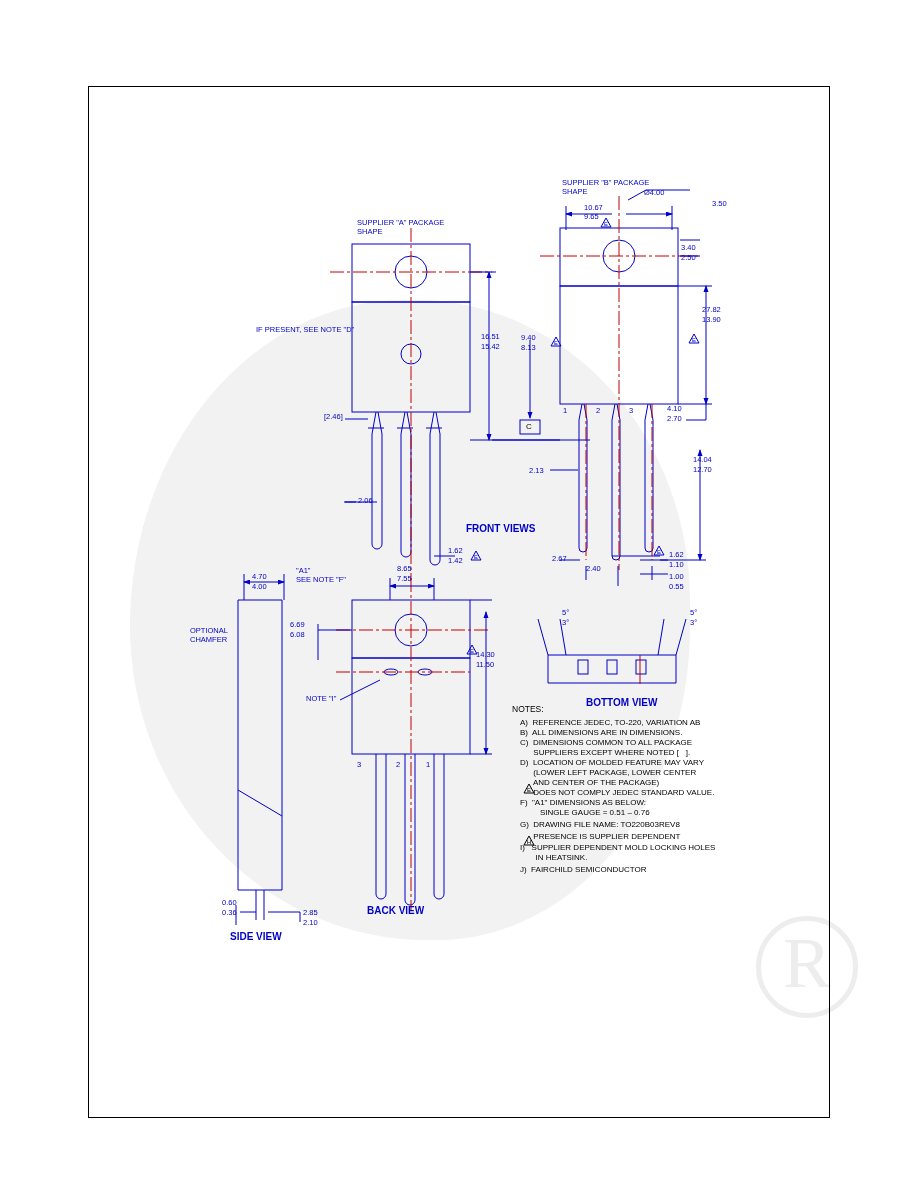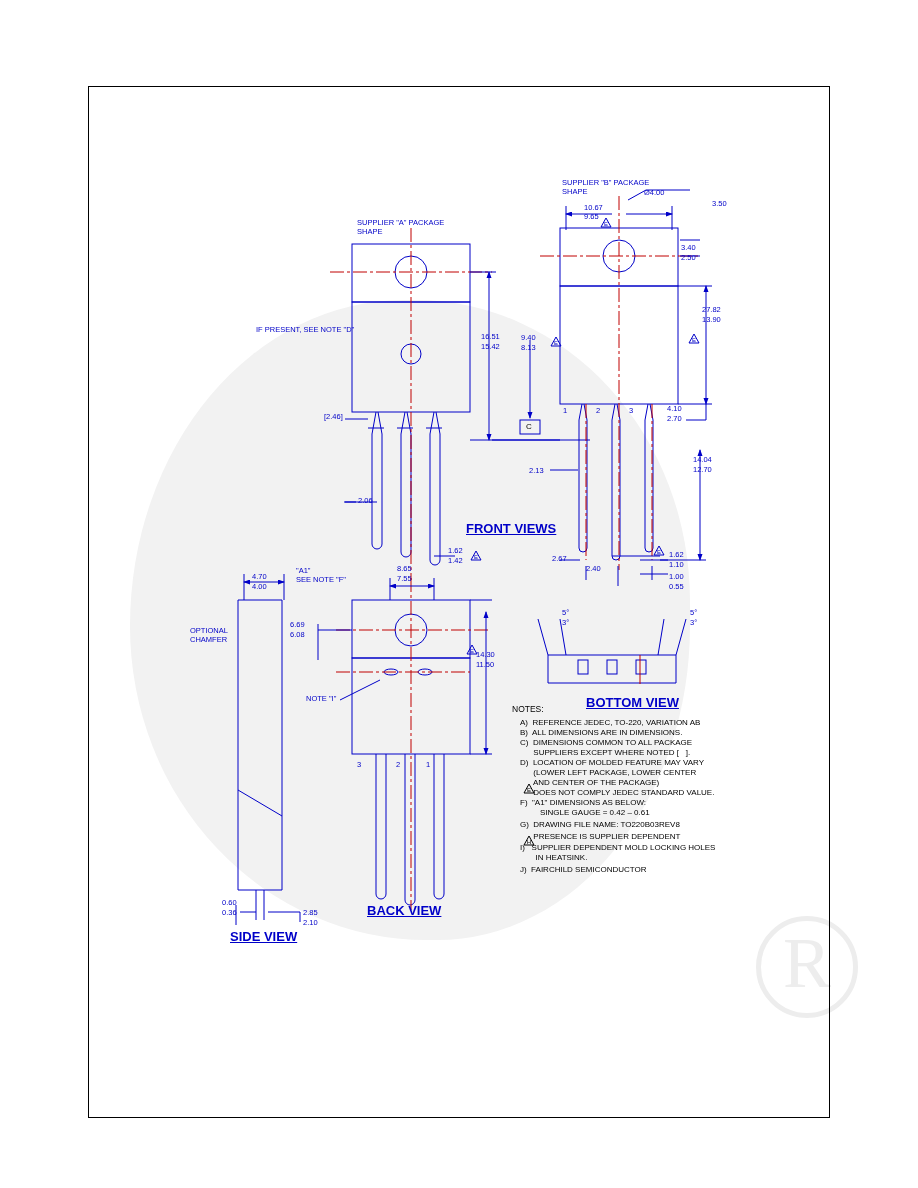--- a/index.html
+++ b/index.html
@@ -6,21 +6,21 @@
   body{width:918px;height:1188px;font-family:"Liberation Sans",sans-serif;position:relative;overflow:hidden;}
 
   #sheet{position:absolute;left:88px;top:86px;width:740px;height:1030px;border:1.5px solid #000;background:transparent;}
 
   
   .wm-blob{position:absolute;left:130px;top:300px;width:560px;height:640px;background:#f2f2f2;border-radius:50% 50% 46% 54%/52% 48% 50% 50%;z-index:0;}
   .wm-r{position:absolute;right:60px;bottom:170px;width:92px;height:92px;border:5px solid #ededed;border-radius:50%;color:#ededed;font-size:72px;line-height:84px;text-align:center;font-family:"Liberation Serif",serif;z-index:0;}
 
   .layer{position:absolute;left:0;top:0;width:918px;height:1188px;z-index:2;}
   .lbl{position:absolute;color:#0000c8;font-size:7.5px;line-height:9px;white-space:pre;z-index:3;}
-  .lbl.big{font-size:13px;font-weight:bold;text-decoration:underline;}
+  .lbl.big{font-size:10px;font-weight:bold;}
   .lbl.k{color:#000;}
   .notes{position:absolute;color:#000;font-size:8px;line-height:10.2px;white-space:pre;z-index:3;}
   .nhead{position:absolute;color:#000;font-size:8.5px;z-index:3;text-align:right;}
 
   .tri{position:absolute;z-index:3;}
   .tri svg{display:block;}
 </style>
 </head>
 <body>
 
@@ -309,20 +309,20 @@
   <div class="nhead" style="left:512px;top:704px;">NOTES:</div>
   <div class="notes" style="left:520px;top:718px;">A)  REFERENCE JEDEC, TO-220, VARIATION AB</div>
   <div class="notes" style="left:520px;top:728px;">B)  ALL DIMENSIONS ARE IN DIMENSIONS.</div>
   <div class="notes" style="left:520px;top:738px;">C)  DIMENSIONS COMMON TO ALL PACKAGE</div>
   <div class="notes" style="left:520px;top:748px;">      SUPPLIERS EXCEPT WHERE NOTED [   ].</div>
   <div class="notes" style="left:520px;top:758px;">D)  LOCATION OF MOLDED FEATURE MAY VARY</div>
   <div class="notes" style="left:520px;top:768px;">      (LOWER LEFT PACKAGE, LOWER CENTER</div>
   <div class="notes" style="left:520px;top:778px;">      AND CENTER OF THE PACKAGE)</div>
   <div class="notes" style="left:520px;top:788px;">      DOES NOT COMPLY JEDEC STANDARD VALUE.</div>
   <div class="notes" style="left:520px;top:798px;">F)  "A1" DIMENSIONS AS BELOW:</div>
-  <div class="notes" style="left:520px;top:808px;">         SINGLE GAUGE = 0.42 – 0.61</div>
+  <div class="notes" style="left:520px;top:808px;">         SINGLE GAUGE = 0.51 – 0.76</div>
   <div class="notes" style="left:520px;top:820px;">G)  DRAWING FILE NAME: TO220B03REV8</div>
   <div class="notes" style="left:520px;top:832px;">      PRESENCE IS SUPPLIER DEPENDENT</div>
   <div class="notes" style="left:520px;top:843px;">I)   SUPPLIER DEPENDENT MOLD LOCKING HOLES</div>
   <div class="notes" style="left:520px;top:853px;">       IN HEATSINK.</div>
   <div class="notes" style="left:520px;top:865px;">J)  FAIRCHILD SEMICONDUCTOR</div>
 
 </div>
 
 </body></html>

